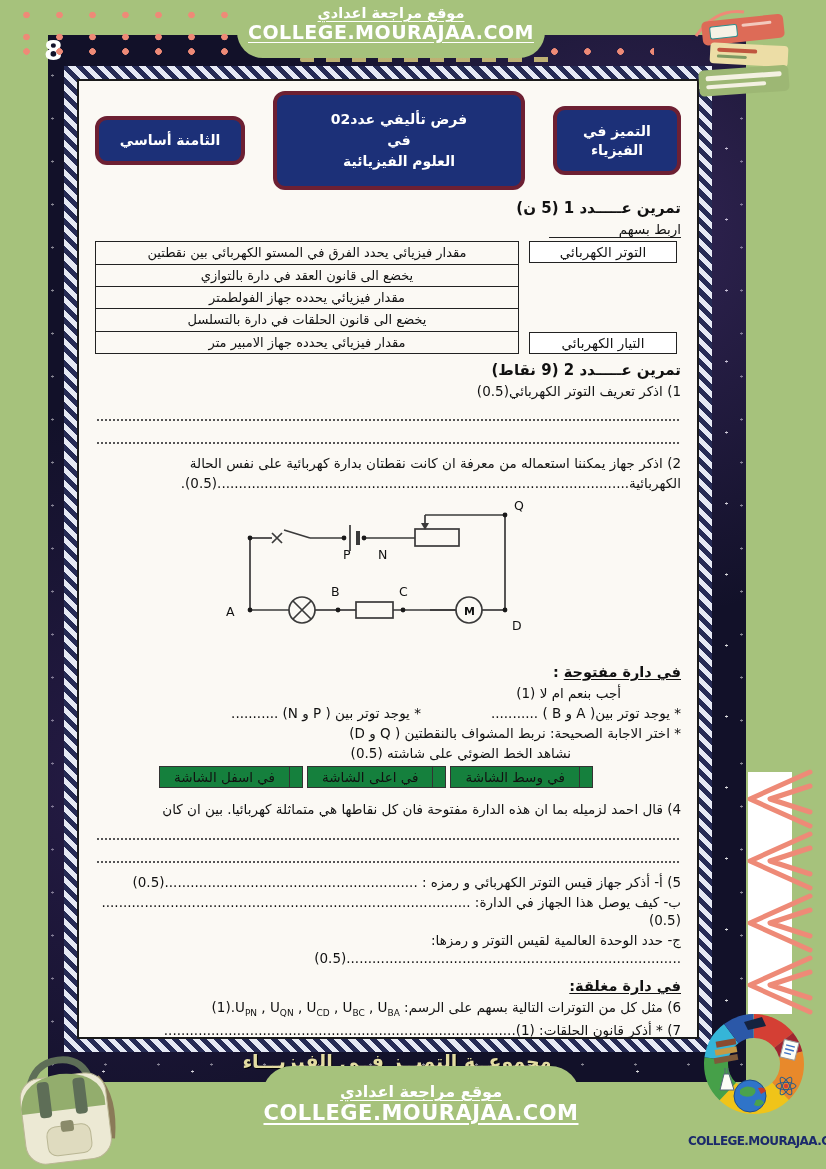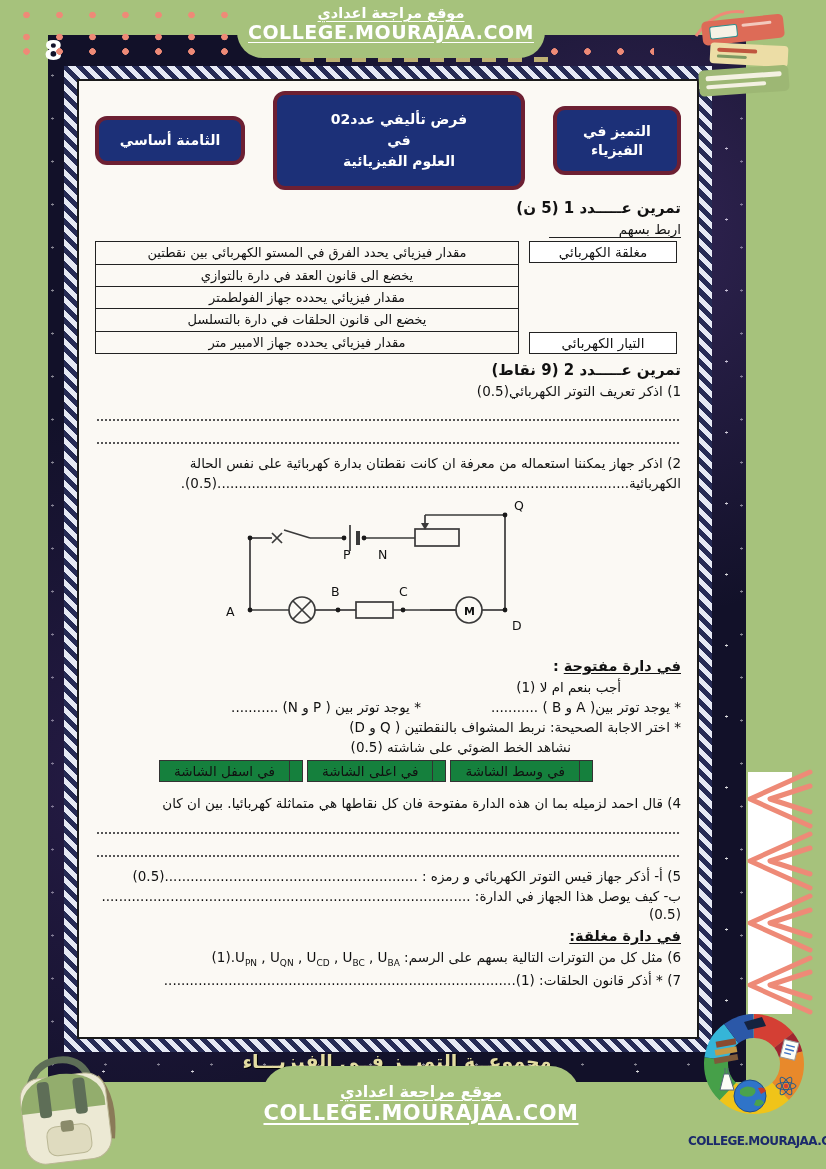--- a/index.html
+++ b/index.html
@@ -54,21 +54,21 @@
   .mrow{border-bottom:1.6px solid #222;text-align:center;font-size:13px;padding:2px 2px;}
   .mrow:last-child{border-bottom:none;}
 
   .rule{height:11px;border-bottom:2px dotted #555;margin:8px 2px 10px;}
   .qline{margin:2px 0;}
 
   
   .circuit-wrap{width:340px;margin:4px auto 0;direction:ltr;}
   svg text{font-family:"DejaVu Sans",sans-serif;}
 
-  .sec-head{font-weight:bold;font-size:14.5px;margin-top:4px;}
+  .sec-head{font-weight:bold;font-size:14.5px;margin-top:10px;}
   .sec-head .u{text-decoration:underline;text-underline-offset:2px;}
   .ind1{margin-right:60px;}
   .ind2{margin-right:110px;}
   .volt-row{display:flex;gap:70px;margin:2px 0;}
 
   .opt-row{display:flex;gap:4px;justify-content:center;margin:4px 24px 6px 0;}
   .opt{display:flex;border:1.6px solid #333;background:#15803d;}
   .opt .cb{width:12px;align-self:stretch;border-left:1.6px solid #333;}
   .opt .lbl{padding:1px 14px;font-size:13.5px;}
 
@@ -122,21 +122,21 @@
 
         <div class="ex-title">
           <span>تمرين عـــــدد 1</span> <span>(5 ن)</span>
         </div>
         <div class="instr">
           <span>اربط بسهم</span>
         </div>
 
         <div class="match">
           <div class="mcol">
-            <div class="mbox">مغلقة الكهربائي</div>
+            <div class="mbox">التوتر الكهربائي</div>
             <div class="mbox">التيار الكهربائي</div>
           </div>
           <div class="mtable">
             <div class="mrow">مقدار فيزيائي يحدد الفرق في المستو الكهربائي بين نقطتين</div>
             <div class="mrow">يخضع الى قانون العقد في دارة بالتوازي</div>
             <div class="mrow">مقدار فيزيائي يحدده جهاز الفولطمتر</div>
             <div class="mrow">يخضع الى قانون الحلقات في دارة بالتسلسل</div>
             <div class="mrow">مقدار فيزيائي يحدده جهاز الامبير متر</div>
           </div>
         </div>
@@ -226,20 +226,21 @@
             <span class="cb"></span>
             <span class="lbl">في اسفل الشاشة</span>
           </div>
         </div>
 
         <div class="qline" style="margin-top:12px;">4) قال احمد لزميله بما ان هذه الدارة مفتوحة فان كل نقاطها هي متماثلة كهربائيا. بين ان كان</div>
         <div class="rule"></div>
         <div class="rule"></div>
         <div class="qline">5) أ- أذكر جهاز قيس التوتر الكهربائي و رمزه : ...........................................................(0.5)</div>
         <div class="qline">ب- كيف يوصل هذا الجهاز في الدارة: ......................................................................................(0.5)</div>
+        <div class="qline">ج- حدد الوحدة العالمية لقيس التوتر و رمزها: ..............................................................................(0.5)</div>
         <div class="sec-head">
           <span class="u">في دارة مغلقة:</span>
         </div>
         <div class="qline">
           <span>6) مثل كل من التوترات التالية بسهم على الرسم: </span><span class="usyms"><span>U</span><sub>PN</sub><span> , </span><span>U</span><sub>QN</sub><span> , </span><span>U</span><sub>CD</sub><span> , </span><span>U</span><sub>BC</sub><span> , </span><span>U</span><sub>BA</sub></span><span>.(1)</span>
         </div>
         <div class="qline">7) * أذكر قانون الحلقات: (1)..................................................................................</div>
 
       </div>
     </div>

